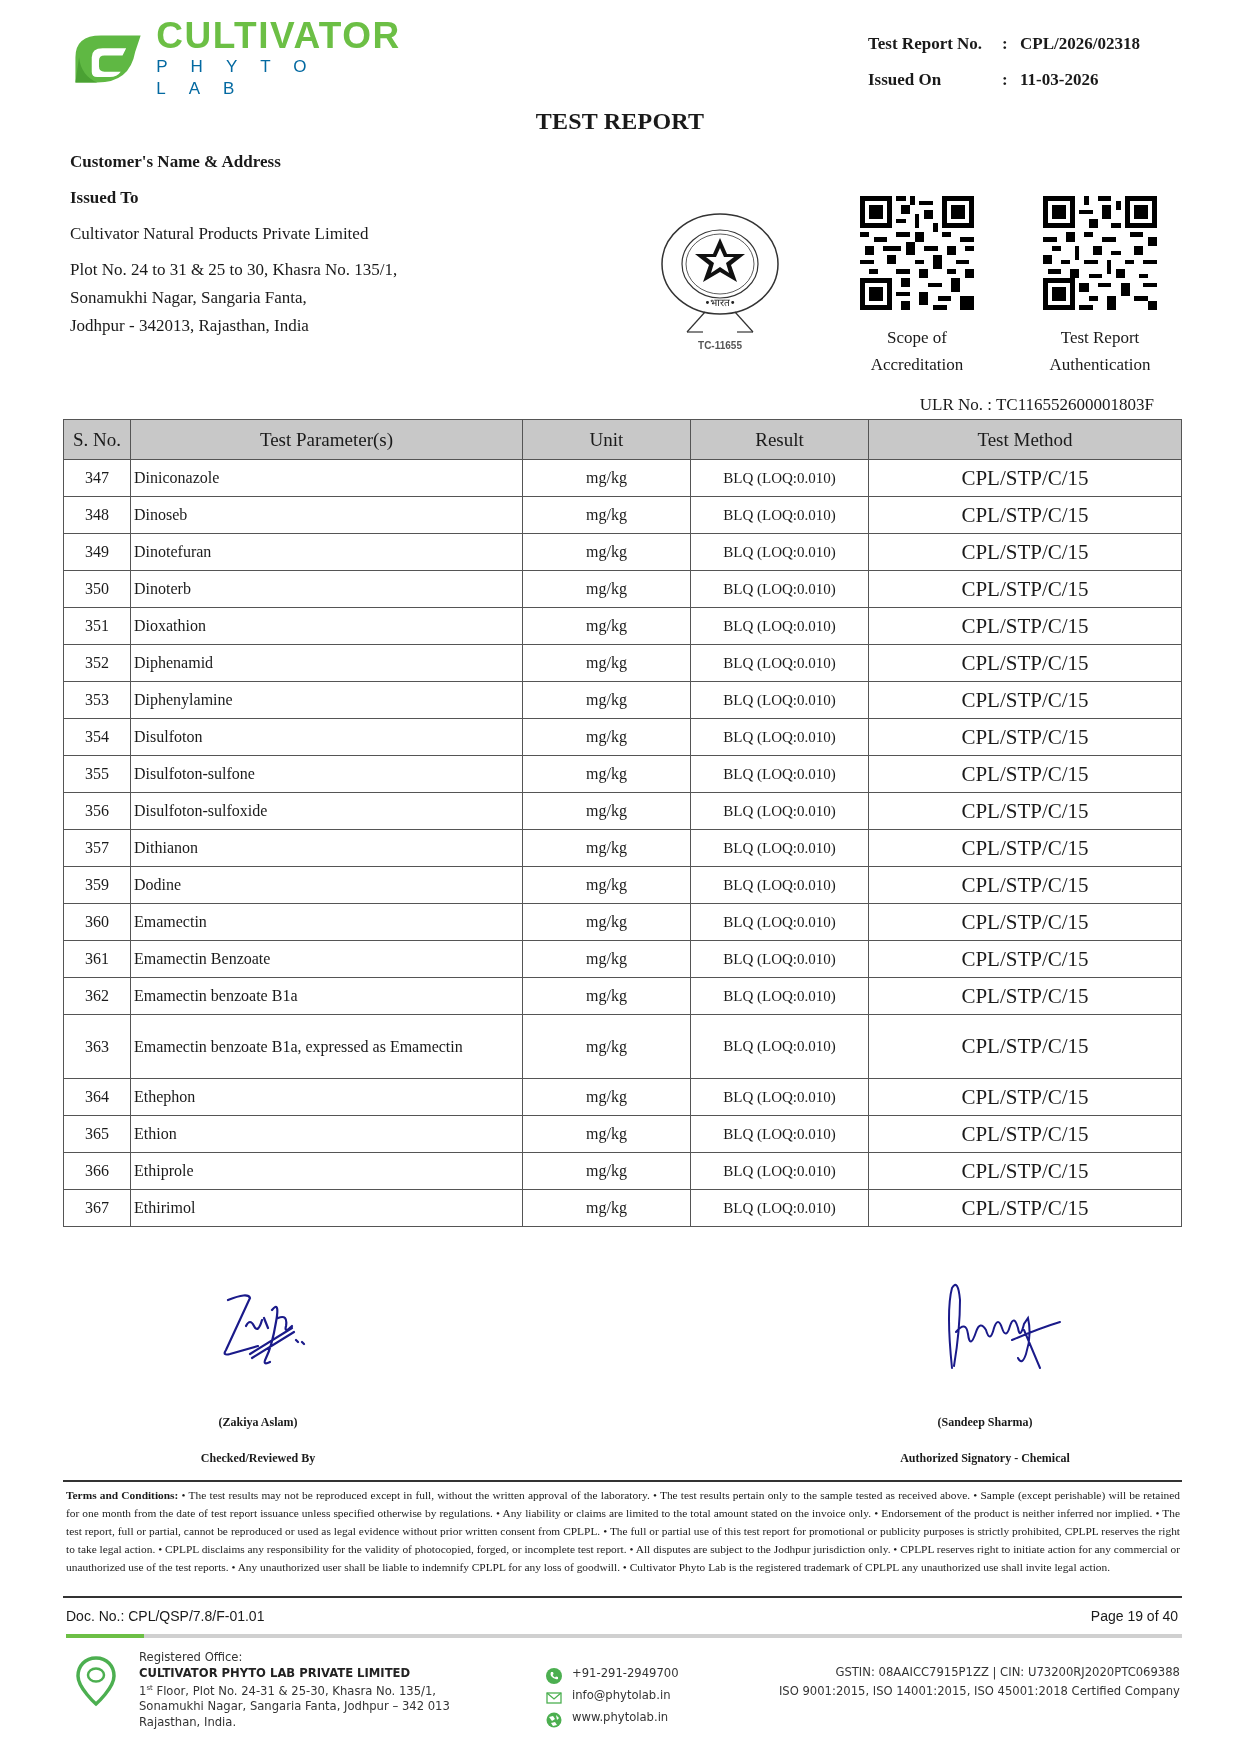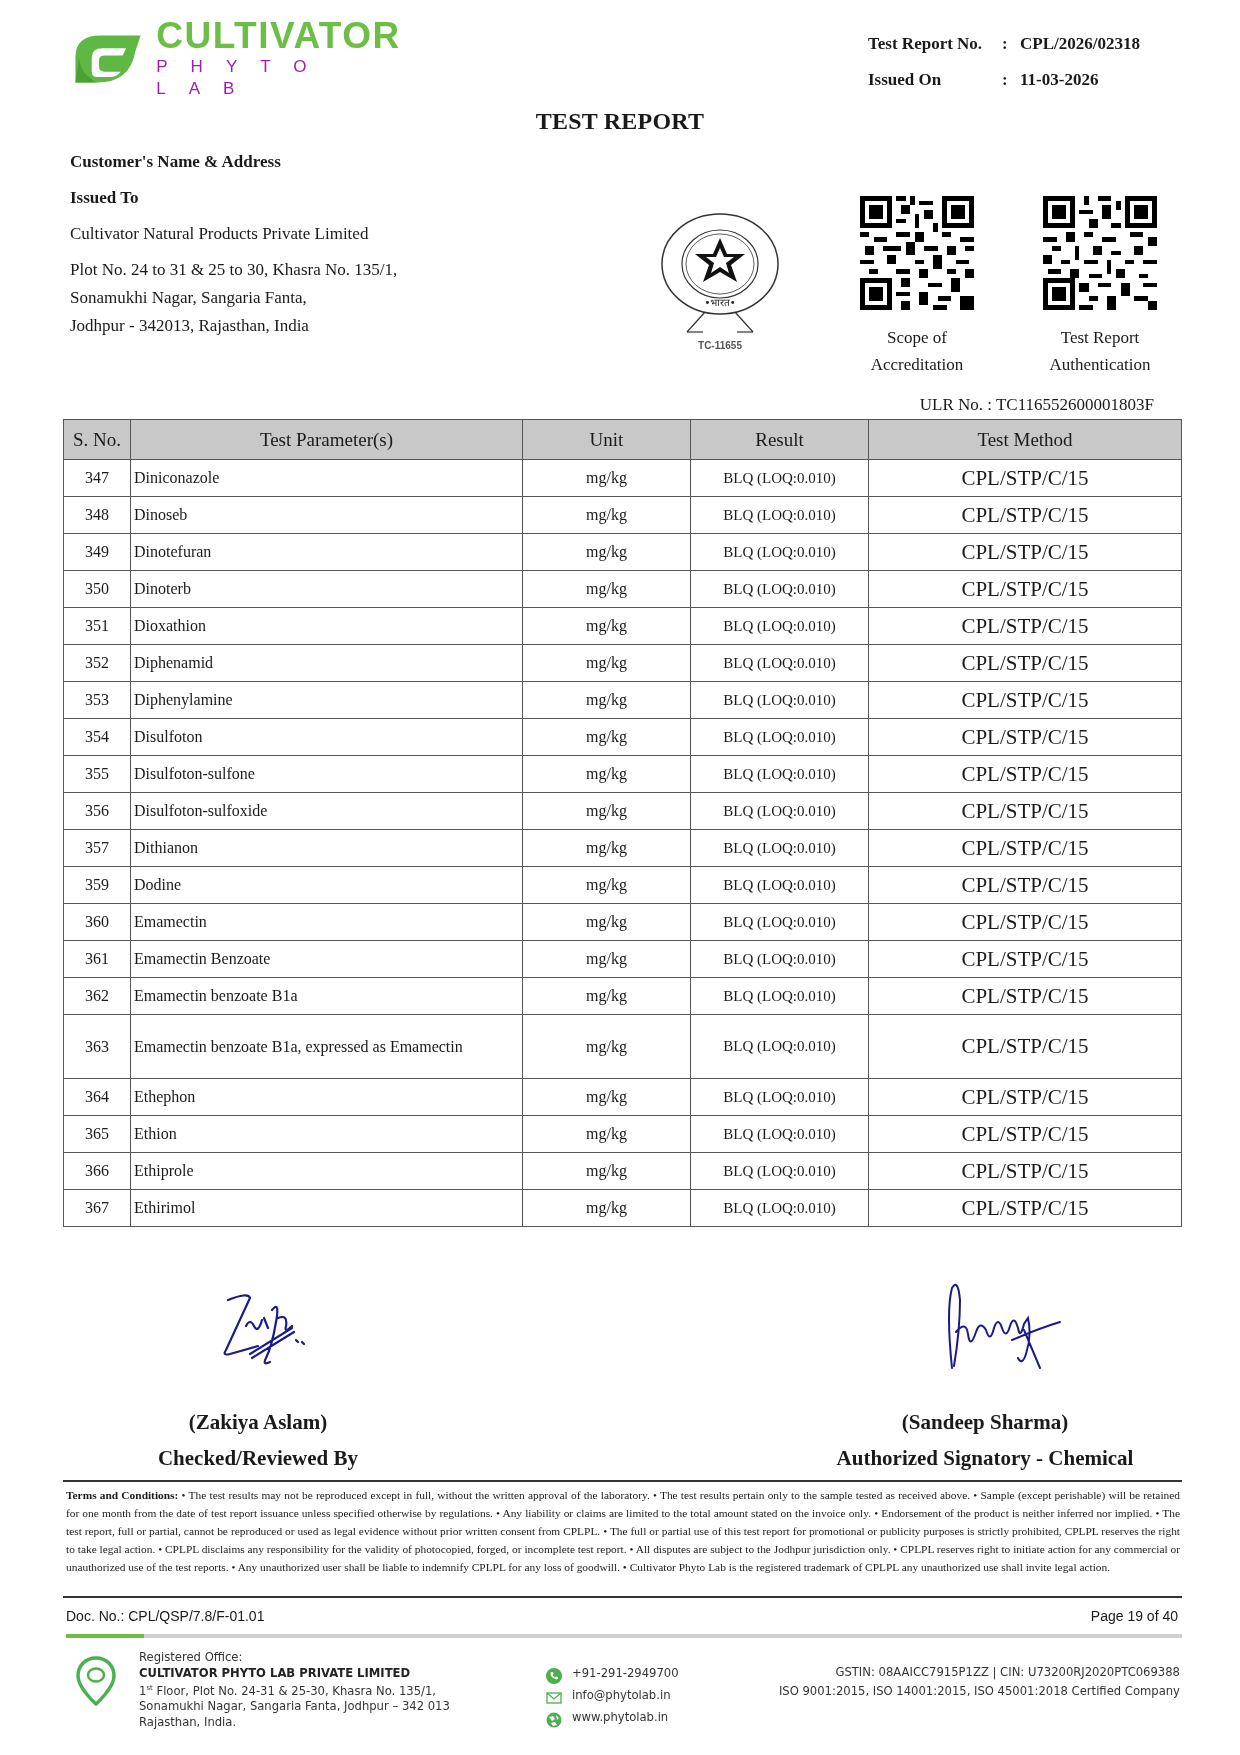--- a/index.html
+++ b/index.html
@@ -6,21 +6,21 @@
   html, body { width: 1240px; height: 1755px; background: #ffffff; overflow: hidden; }
   body { position: relative; font-family: "Liberation Serif", "DejaVu Serif", serif; color: #1a1a1a; }
 
   .abs { position: absolute; }
 
   
   .logo { left: 70px; top: 24px; width: 360px; height: 70px; display: flex; align-items: center; }
   .logo-mark { width: 82px; height: 64px; }
   .logo-text { margin-left: 12px; display: flex; flex-direction: column; }
   .logo-title { font-family: "Liberation Sans", "DejaVu Sans", sans-serif; font-size: 37px; font-weight: bold; color: #6cbf45; letter-spacing: 1.5px; line-height: 36px; }
-  .logo-sub { font-family: "Liberation Sans", "DejaVu Sans", sans-serif; font-size: 17px; color: #a21caf; letter-spacing: 23px; line-height: 22px; margin-top: 2px; }
+  .logo-sub { font-family: "Liberation Sans", "DejaVu Sans", sans-serif; font-size: 17px; color: #0369a1; letter-spacing: 23px; line-height: 22px; margin-top: 2px; }
 
   
   .meta { left: 868px; top: 26px; font-size: 17px; font-weight: bold; }
   .meta-row { display: flex; height: 36px; align-items: center; }
   .meta-label { width: 134px; }
   .meta-colon { width: 18px; }
 
   .doc-title { left: 0; width: 1240px; top: 108px; text-align: center; font-size: 24px; font-weight: bold; letter-spacing: 0.2px; }
 
   
@@ -47,21 +47,21 @@
   table.results th { background: #c8c8c8; height: 40px; font-size: 19px; font-weight: normal; text-align: center; }
   table.results td { height: 37px; }
   table.results td.sno { text-align: center; width: 67px; }
   table.results td.param { padding-left: 3px; width: 392px; line-height: 28px; }
   table.results td.unit { text-align: center; width: 168px; }
   table.results td.result { text-align: center; width: 178px; font-size: 15px; }
   table.results td.method { text-align: center; font-size: 21px; }
   table.results tr.tall td { height: 64px; }
 
   
-  .sig { top: 1270px; width: 340px; text-align: center; font-size: 21px; font-weight: bold; }
+  .sig { top: 1270px; width: 340px; text-align: center; font-size: 12px; font-weight: bold; }
   .sig-img { height: 110px; display: block; margin: 0 auto; }
   .sig-name { margin-top: 24px; height: 36px; line-height: 36px; }
   .sig-role { height: 36px; line-height: 36px; }
   .sig-left { left: 88px; }
   .sig-right { left: 815px; }
 
   
   .terms-rule { left: 63px; width: 1119px; top: 1480px; height: 2px; background: #333; }
   .terms { left: 66px; width: 1114px; top: 1486px; font-size: 11.4px; line-height: 18px; text-align: justify; }
   .terms b { font-weight: bold; }

